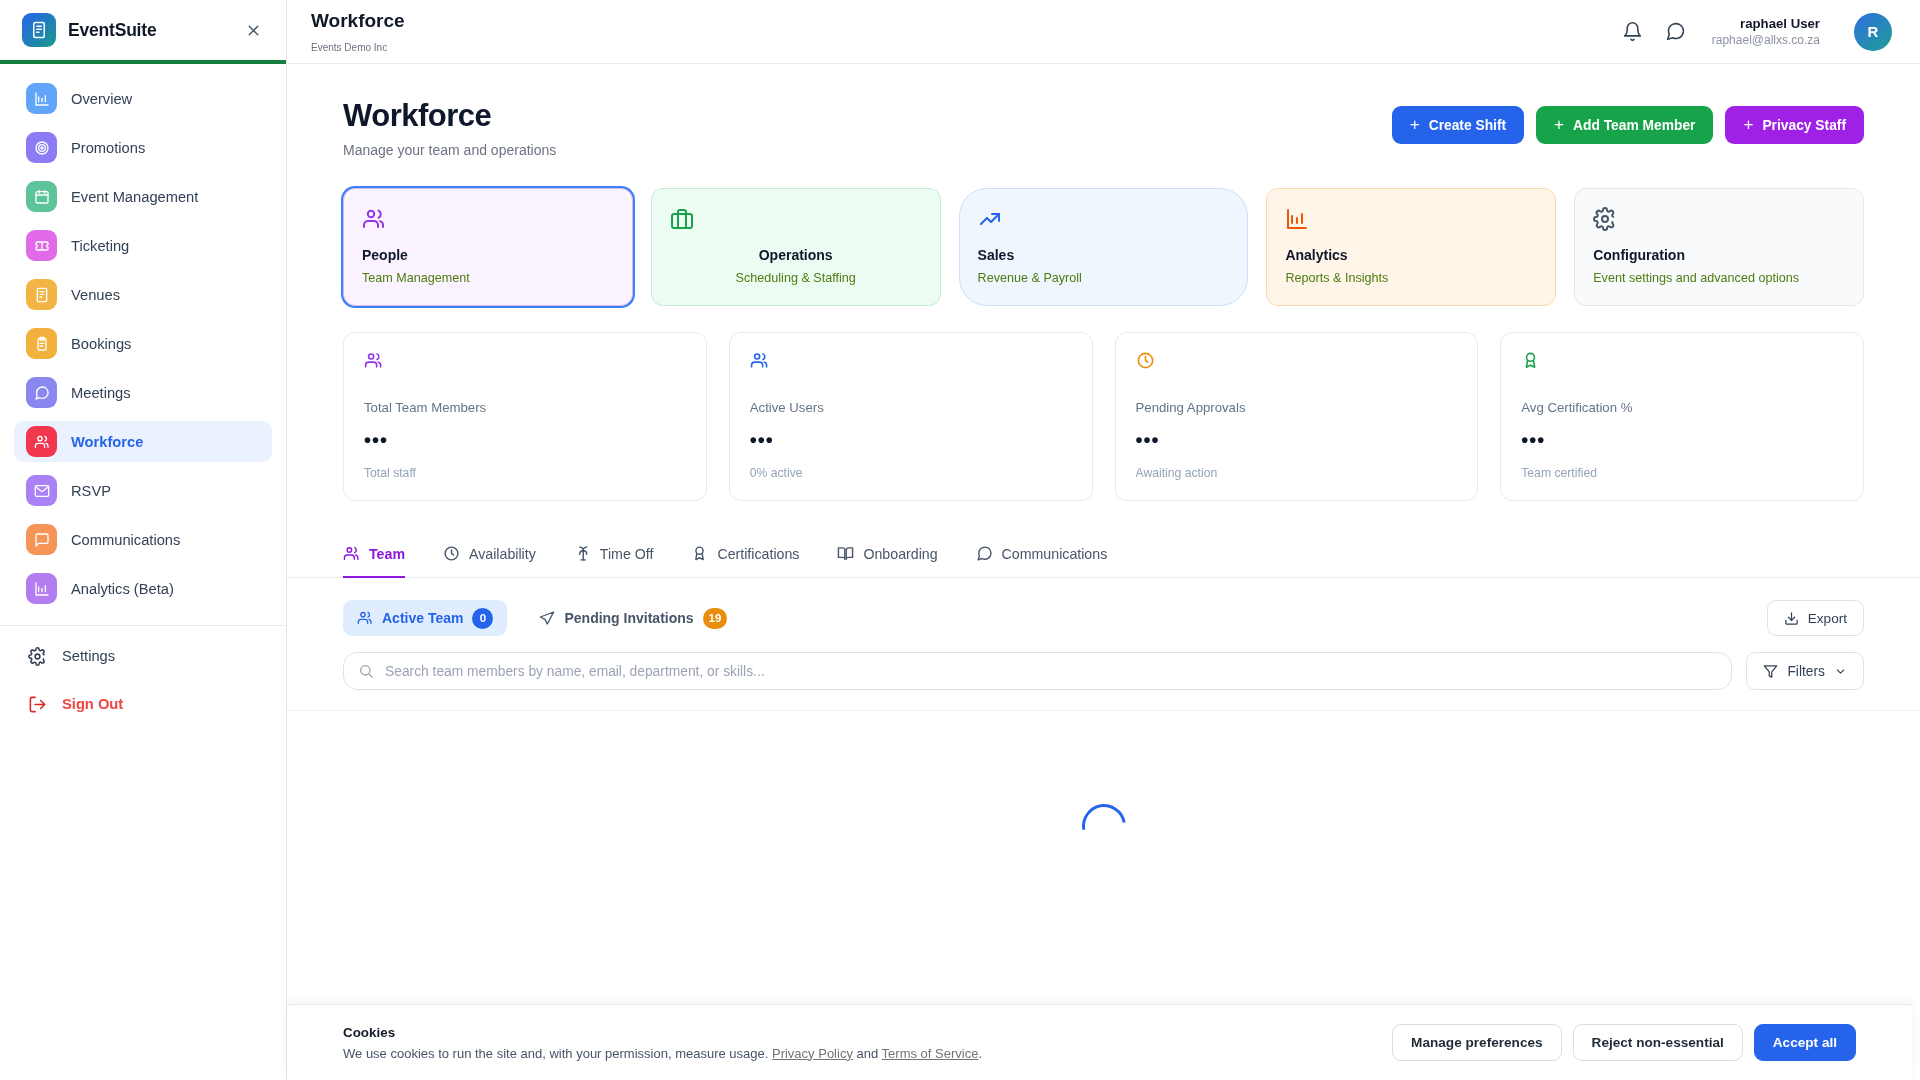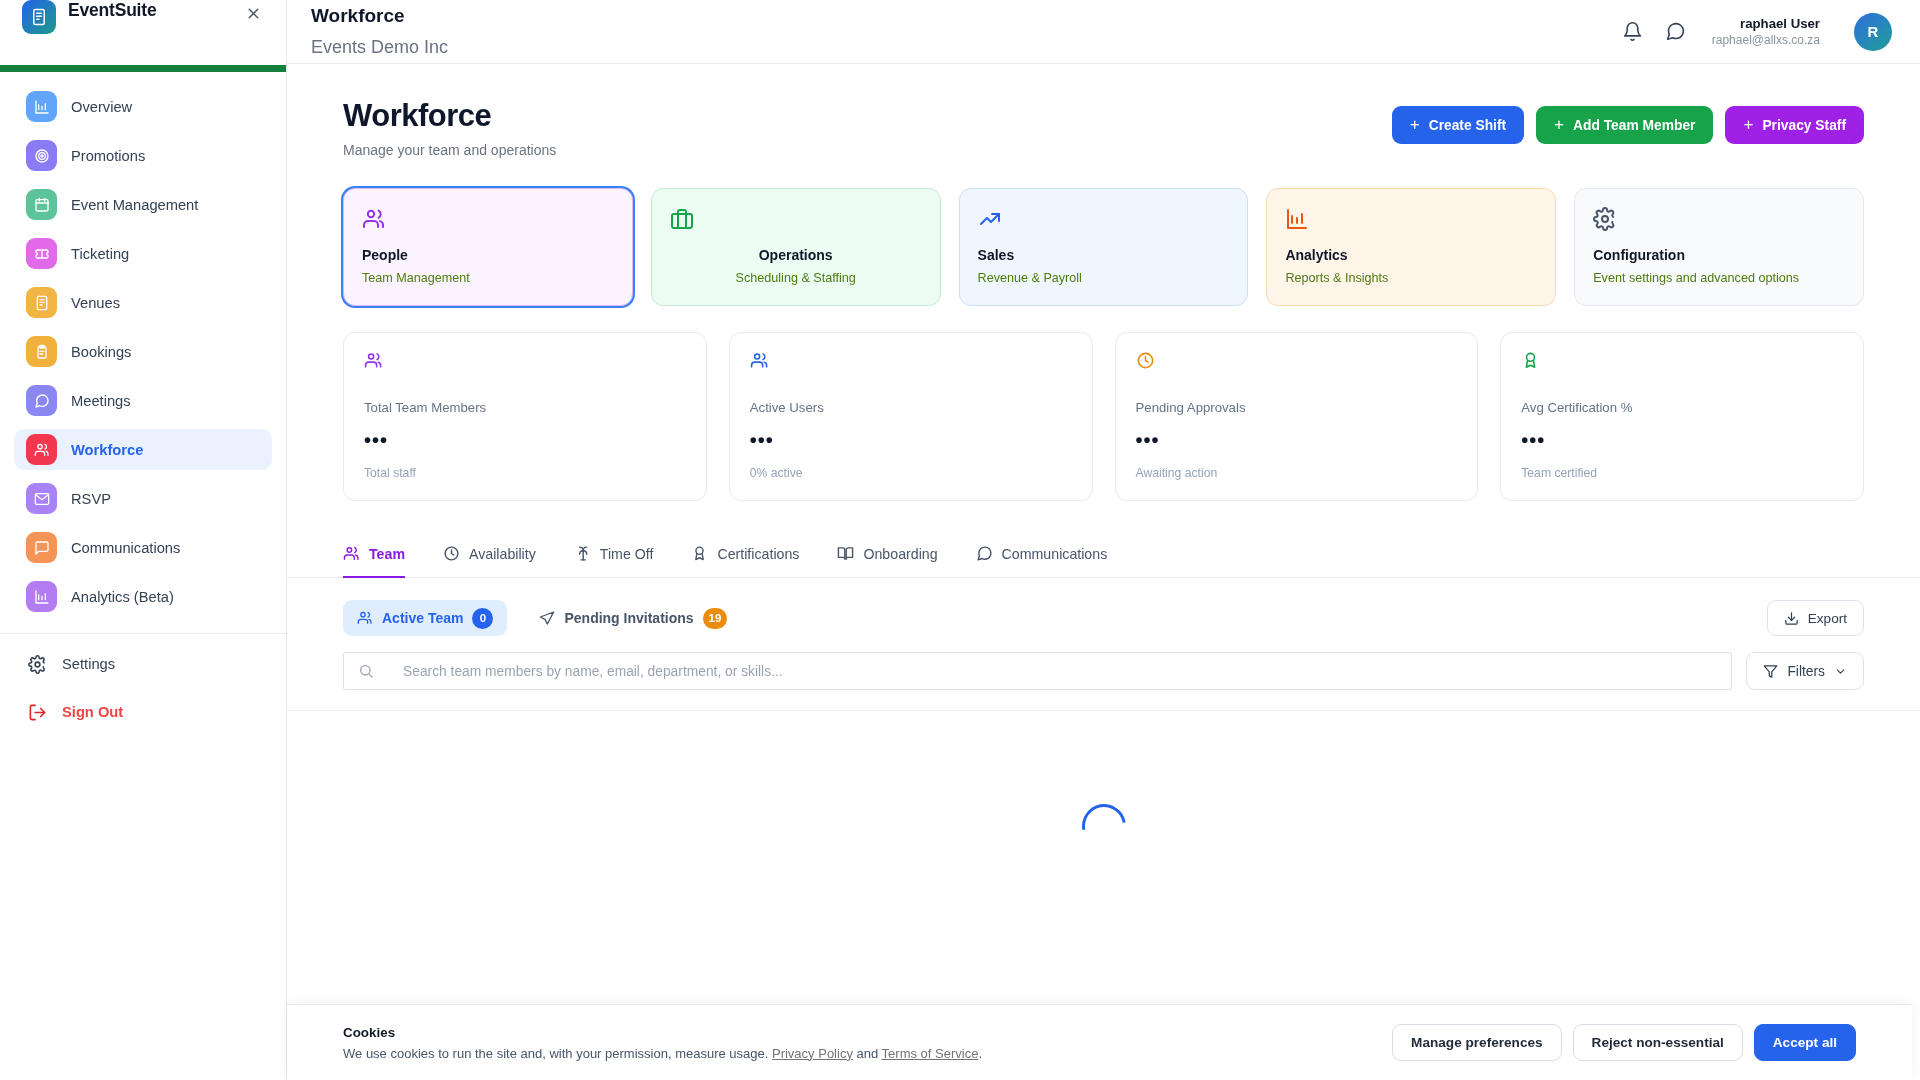--- a/index.html
+++ b/index.html
@@ -14,22 +14,22 @@
 
   
   .sidebar {
     width: 287px; height: 1080px;
     background: #ffffff;
     border-right: 1px solid #e5e7eb;
     display: flex; flex-direction: column;
     flex: 0 0 287px;
   }
   .sb-head {
-    height: 72px; display: flex; 
-    padding: 0 20px 0 22px; border-bottom: 7px solid #15803d;
+    height: 64px; display: flex; align-items: center;
+    padding: 0 20px 0 22px; border-bottom: 4px solid #15803d;
   }
   .logo-tile {
     width: 34px; height: 34px; border-radius: 9px;
     background: linear-gradient(135deg,#2563eb 0%,#1d9a8a 100%);
     display: flex; align-items: center; justify-content: center;
     flex: 0 0 34px;
   }
   .brand {
     margin-left: 12px; font-size: 17.5px; font-weight: 700;
     color: #111827; letter-spacing: -0.2px;
@@ -68,21 +68,21 @@
   
   .main { flex: 1 1 auto; height: 1080px; display: flex; flex-direction: column;
           background: #f7f8fa; min-width: 0; }
 
   .topbar {
     height: 64px; background: #fff; border-bottom: 1px solid #e8eaed;
     display: flex; align-items: center; padding: 0 28px 0 24px;
     flex: 0 0 64px;
   }
   .tb-title { font-size: 19px; font-weight: 700; color: #0f172a; line-height: 1.15; }
-  .tb-sub { font-size: 18px; color: #6b7280; margin-top: 11px; }
+  .tb-sub { font-size: 10px; color: #6b7280; margin-top: 11px; }
   .tb-right { margin-left: auto; display: flex; align-items: center; gap: 22px; }
   .tb-ico { color: #334155; cursor: pointer; display:flex; }
   .tb-user { text-align: right; margin-left: 4px; }
   .tb-user-name { font-size: 13.2px; font-weight: 700; color: #111827; }
   .tb-user-mail { font-size: 12px; color: #8b93a1; margin-top: 2px; }
   .avatar {
     width: 38px; height: 38px; border-radius: 50%;
     background: linear-gradient(140deg,#2f6fe0 0%,#1f9e96 100%);
     color: #fff; font-size: 15px; font-weight: 700;
     display: flex; align-items: center; justify-content: center;
@@ -113,21 +113,21 @@
   .cat-row { display: flex; gap: 18px; padding: 30px 56px 0 56px; }
   .cat {
     flex: 1 1 0; min-width: 0; border-radius: 12px;
     padding: 18px 18px 20px 18px; cursor: pointer;
     border: 1px solid transparent; position: relative;
   }
   .cat-title { font-size: 14px; font-weight: 700; color: #0f172a; margin-top: 16px; }
   .cat-sub { font-size: 12.6px; color: #4d7c0f; margin-top: 8px; }
   .cat.people   { background: #fbf3ff; border-color: #d8b7f3; box-shadow: 0 0 0 2px #3b82f6; }
   .cat.ops      { background: #edfcf2; border-color: #c5ecd3; text-align: center; }
-  .cat.sales    { background: #eff6fe; border-color: #c9dffb; }
+  .cat.sales    { background: #eff6fe; border-color: #c9dffb; border-radius: 28px; }
   .cat.analytics{ background: #fff5e9; border-color: #fbd9ae; }
   .cat.config   { background: #f8fafc; border-color: #e4e8ee; }
 
   
   .stat-row { display: flex; gap: 22px; padding: 26px 56px 0 56px; }
   .stat {
     flex: 1 1 0; min-width: 0; background: #fff;
     border: 1px solid #e7eaef; border-radius: 12px;
     padding: 18px 20px 20px 20px;
   }
@@ -167,22 +167,22 @@
     margin-left: auto; display: inline-flex; align-items: center; gap: 9px;
     height: 36px; padding: 0 16px; border-radius: 9px;
     border: 1px solid #dfe3e9; background: #fff; cursor: pointer;
     font-size: 13.6px; color: #334155; font-family: "Liberation Sans", sans-serif;
   }
 
   
   .search-row { display: flex; gap: 14px; padding: 16px 56px 0 56px; }
   .search-wrap {
     flex: 1 1 auto; position: relative; height: 38px;
-    border: 1px solid #dfe3e9; border-radius: 2px; background: #fff;
-    display: flex; align-items: center; padding: 0 14px; gap: 29px;
+    border: 1px solid #dfe3e9; border-radius: 14px; background: #fff;
+    display: flex; align-items: center; padding: 0 14px; gap: 11px;
   }
   .search-input {
     border: none; outline: none; flex: 1 1 auto; height: 100%;
     font-size: 13.8px; color: #334155; background: transparent;
     font-family: "Liberation Sans", sans-serif;
   }
   .search-input::placeholder { color: #9aa3b2; }
   .filters-btn {
     display: inline-flex; align-items: center; gap: 9px;
     height: 38px; padding: 0 16px; border-radius: 9px;

